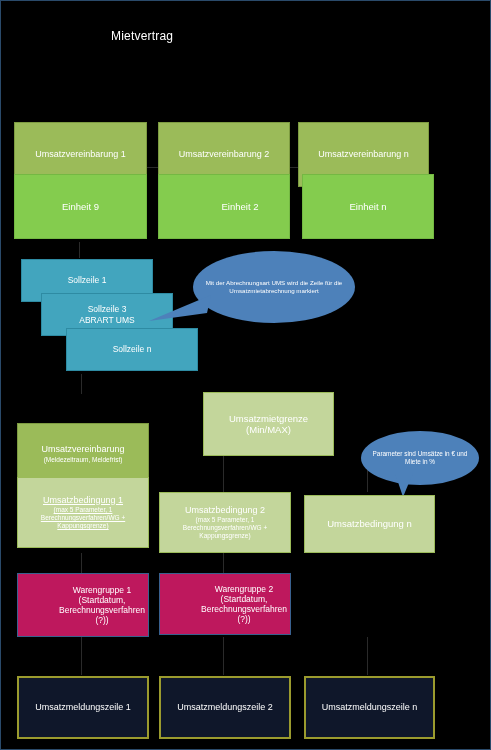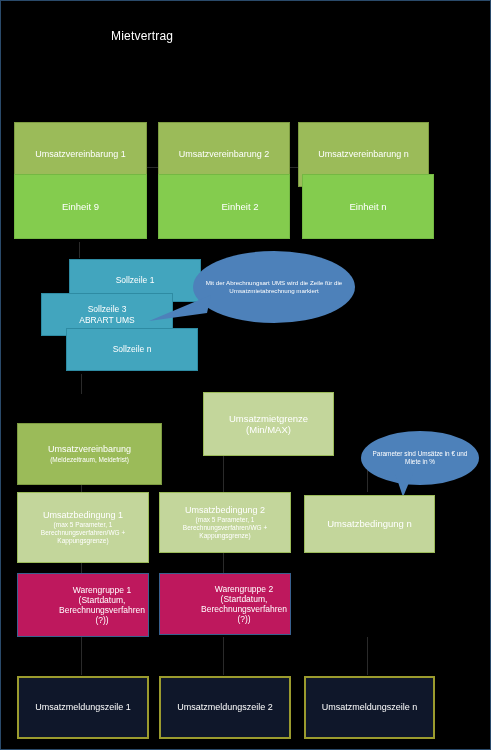--- a/index.html
+++ b/index.html
@@ -143,55 +143,55 @@
   <div class="node brightgreen" style="left:13px; top:173px; width:133px; height:65px;">
     <span class="title">Einheit 9</span>
   </div>
   <div class="node brightgreen" style="left:157px; top:173px; width:132px; height:65px;padding-left:36px;">
     <span class="title">Einheit 2</span>
   </div>
   <div class="node brightgreen" style="left:301px; top:173px; width:132px; height:65px;">
     <span class="title">Einheit n</span>
   </div>
 
-  <div class="node teal" style="left:20px; top:258px; width:132px; height:43px;margin-left:48px;">
+  <div class="node teal" style="left:20px; top:258px; width:132px; height:43px;">
     <span class="title">Sollzeile 1</span>
   </div>
   <div class="node teal" style="left:40px; top:292px; width:132px; height:43px;">
     <span class="title">Sollzeile 3</span>
     <span class="title">ABRART UMS</span>
   </div>
   <div class="node teal" style="left:65px; top:327px; width:132px; height:43px;">
     <span class="title">Sollzeile n</span>
   </div>
 
   <div class="callout" style="left:192px; top:250px; width:162px; height:72px; font-size:6.2px;">
     <span>Mit der Abrechnungsart UMS wird die Zeile für die Umsatzmietabrechnung markiert</span>
   </div>
   <svg class="callout-tail" style="left:148px; top:290px; width:70px; height:40px;" viewBox="0 0 70 40">
     <polygon points="0,30 62,4 58,22" fill="#4d81ba"></polygon>
   </svg>
 
-  <div class="node olive" style="left:16px; top:393px; width:145px; height:62px;">
+  <div class="node olive" style="left:16px; top:393px; width:132px; height:62px;">
     <span class="title">Umsatzvereinbarung</span>
     <span class="sub">(Meldezeitraum, Meldefrist)</span>
   </div>
   <div class="node paleolive" style="left:202px; top:391px; width:131px; height:64px; font-size:9.5px;">
     <span class="title">Umsatzmietgrenze</span>
     <span class="title">(Min/MAX)</span>
   </div>
 
   <div class="callout" style="left:360px; top:430px; width:118px; height:54px; font-size:6.4px;">
     <span>Parameter sind Umsätze in € und Miete in %</span>
   </div>
   <svg class="callout-tail" style="left:386px; top:470px; width:40px; height:30px;" viewBox="0 0 40 30">
     <polygon points="8,2 26,2 16,26" fill="#4d81ba"></polygon>
   </svg>
 
-  <div class="node paleolive" style="left:16px; top:491px; width:132px; height:71px;">
+  <div class="node paleolive" style="left:16px; top:476px; width:132px; height:71px;text-decoration:underline;">
     <span class="title">Umsatzbedingung 1</span>
     <span class="sub">(max 5 Parameter, 1 Berechnungsverfahren/WG + Kappungsgrenze)</span>
   </div>
   <div class="node paleolive" style="left:158px; top:491px; width:132px; height:61px;">
     <span class="title">Umsatzbedingung 2</span>
     <span class="sub">(max 5 Parameter, 1 Berechnungsverfahren/WG + Kappungsgrenze)</span>
   </div>
   <div class="node paleolive" style="left:303px; top:494px; width:131px; height:58px; font-size:9.5px;">
     <span class="title">Umsatzbedingung n</span>
   </div>

